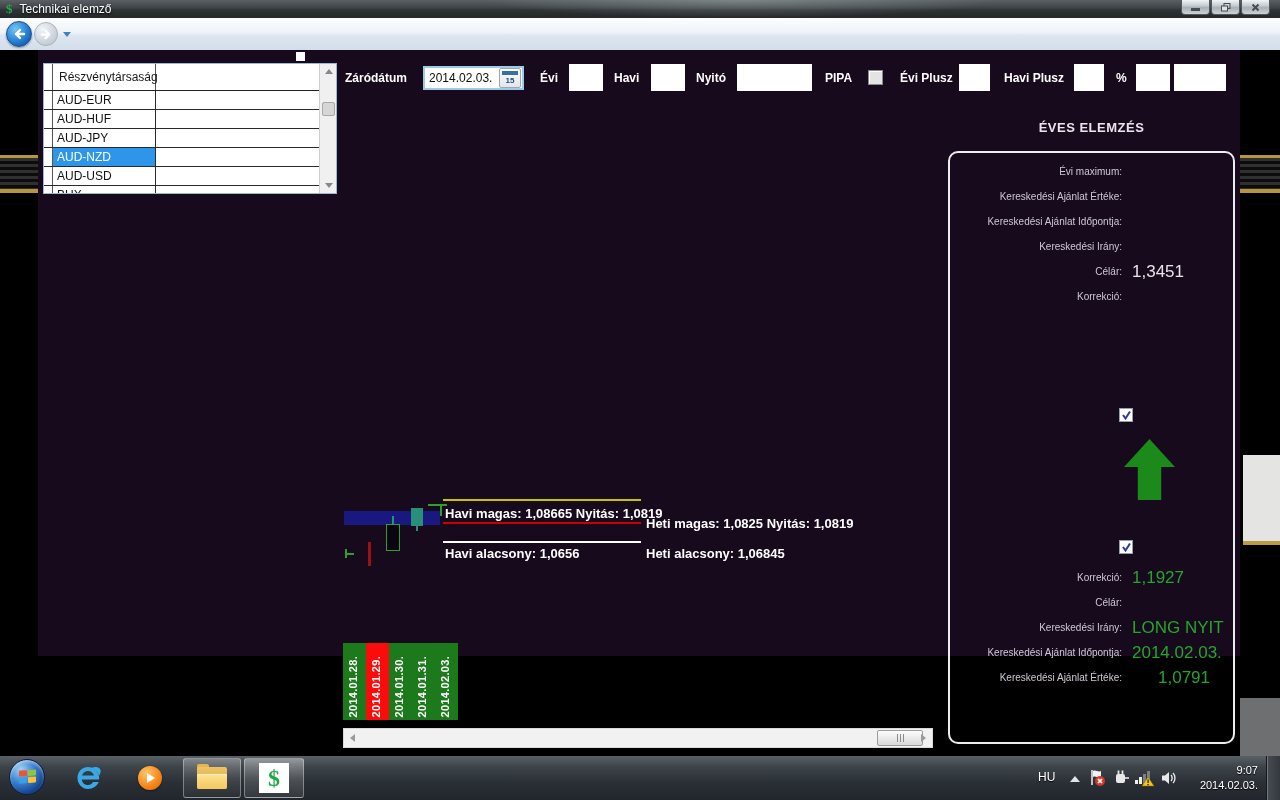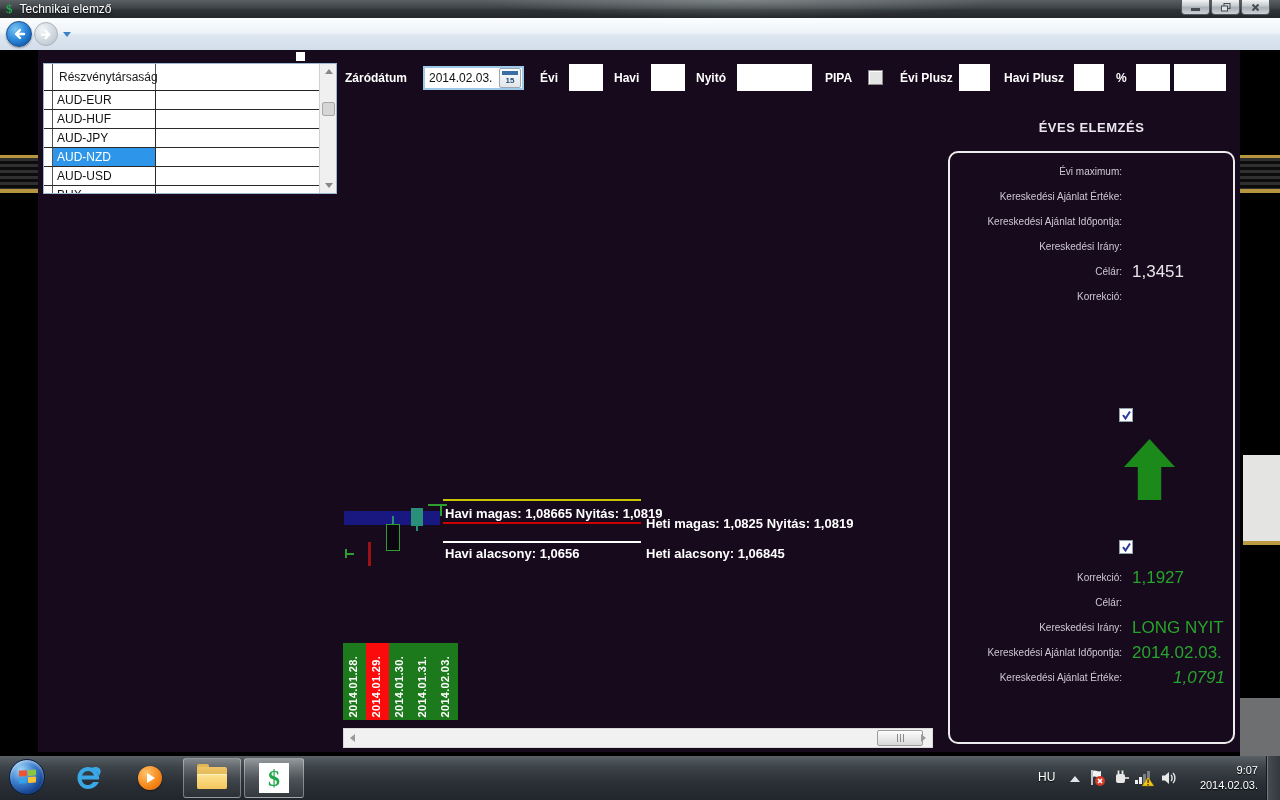--- a/index.html
+++ b/index.html
@@ -36,21 +36,21 @@
   .strip { position:absolute; top:50px; height:706px; background:#000; z-index:1; }
   .strip.left { left:0; width:38px; }
   .strip.right { left:1240px; width:40px; }
   .goldband { position:absolute; left:0; width:100%; top:105px; height:38px;
     background:repeating-linear-gradient(180deg,#303030 0 3px,#0c0c0c 3px 6px);
     border-top:3px solid #b5953f; border-bottom:4px solid #b5953f; }
   .graypatch { position:absolute; left:3px; width:37px; top:405px; height:90px; background:#e4e4e3; border-bottom:4px solid #bb9a42; }
   .graycorner { position:absolute; left:0; width:40px; top:648px; height:58px; background:#6e6f70; }
 
   
-  .app { position:absolute; left:38px; top:50px; width:1202px; height:702px; background:#160a1c; z-index:2;padding-left:32px; }
+  .app { position:absolute; left:38px; top:50px; width:1202px; height:606px; background:#160a1c; z-index:2;padding-left:32px; }
   .whitesquare { position:absolute; left:258px; top:2px; width:9px; height:9px; background:#fff; }
 
   
   .stockpanel { position:absolute; left:5px; top:13px; width:294px; height:131px; background:#fff;
     border:1px solid #9cb8d2; overflow:hidden; }
   .sl-head { display:flex; height:27px; border-bottom:1px solid #222; }
   .sl-gut { width:9px; border-right:1px solid #555; background:#fdfdfd; flex:none; }
   .sl-hname { width:103px; border-right:1px solid #555; display:flex; align-items:center; padding-left:6px;
     font-size:12px; color:#1a1a1a; }
   .sl-hval { flex:1; }
@@ -99,21 +99,21 @@
   
   .an-title { position:absolute; left:910px; top:70px; width:287px; text-align:center; color:#e9e5ec;
     font-weight:bold; font-size:13px; letter-spacing:.5px; }
   .an-box { position:absolute; left:910px; top:101px; width:287px; height:593px; border:2px solid #ededed; border-radius:10px; }
   .an-rows { position:absolute; left:0; top:6px; width:100%; }
   .an-rows.bottom { top:412px; }
   .an-row { display:flex; height:25px; align-items:center; position:relative; }
   .an-label { width:172px; text-align:right; color:#cfc8d4; font-size:10px; flex:none; }
   .an-value { margin-left:10px; font-size:17px; color:#e8e4ea; }
   .an-value.green { color:#27a42c; }
-  .an-value.vright { position:absolute; right:8px; margin:0;font-style:italic; }
+  .an-value.vright { position:absolute; right:23px; margin:0; }
   .an-check { position:absolute; width:14px; height:14px; background:#fff; border:1px solid #8fa0ae;
     display:flex; align-items:center; justify-content:center; }
   .an-check.c1 { left:169px; top:255px; }
   .an-check.c2 { left:169px; top:387px; }
   .an-arrow { position:absolute; left:174px; top:286px; width:51px; height:61px; background:#1b8a1b;
     clip-path:polygon(50% 0%,100% 46%,73% 46%,73% 100%,27% 100%,27% 46%,0% 46%); }
 
   
   .taskbar { position:absolute; left:0; top:756px; width:1280px; height:44px; z-index:40;
     background:linear-gradient(180deg,#596066,#3c4349 25%,#2a3036 60%,#20262b); }

